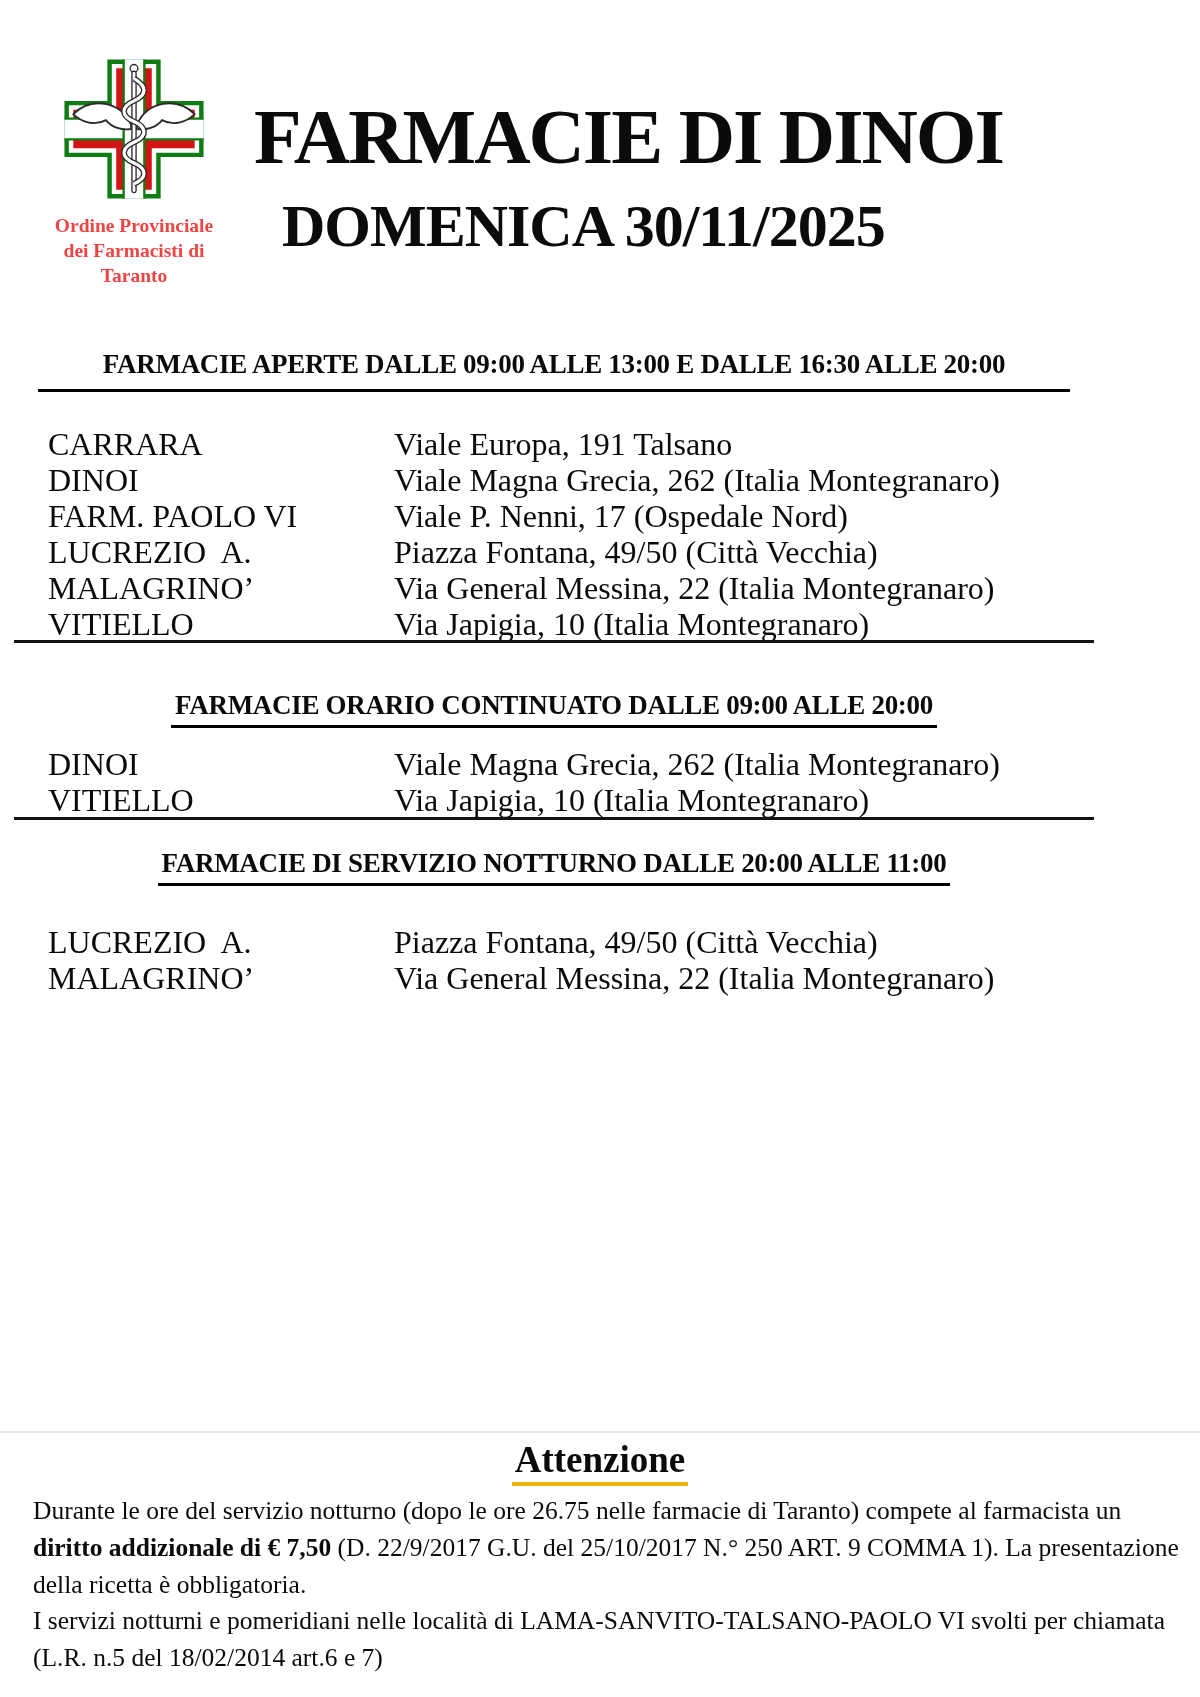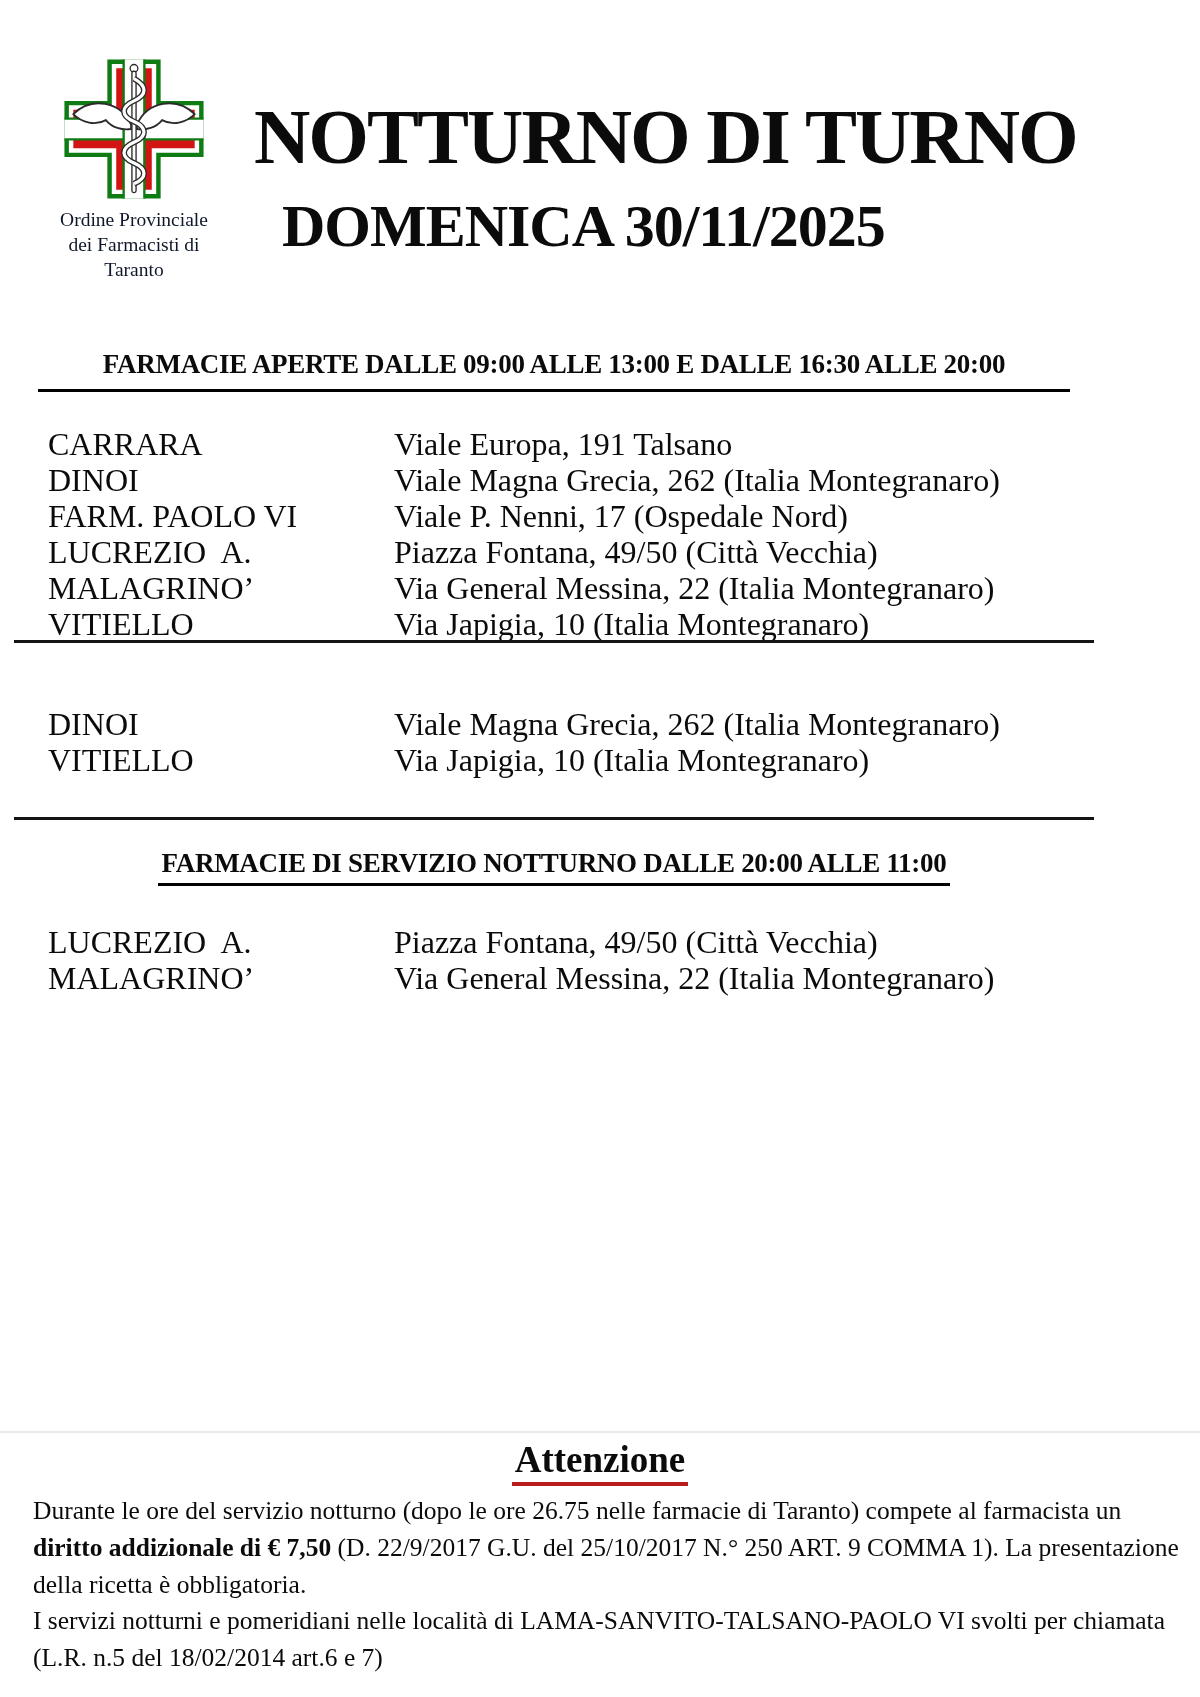--- a/index.html
+++ b/index.html
@@ -6,21 +6,21 @@
   html,body { background:#ffffff; }
   body {
     width:1200px; height:1697px; position:relative;
     font-family:"Liberation Serif", serif; color:#0b0b0b;
   }
   .page { position:absolute; left:0; top:0; width:1200px; height:1697px; background:#fff; overflow:hidden; }
 
   
   .org-block { position:absolute; left:26px; top:54px; width:216px; text-align:center; }
   .org-block svg { width:148px; height:150px; display:inline-block; }
-  .org-caption { font-weight:normal; font-size:19.5px; line-height:1.28; color:#0f172a; }
+  .org-caption { margin-top:6px; font-weight:bold; font-size:19.5px; line-height:1.28; color:#ef4444; }
 
   .title-block { position:absolute; left:254px; top:98px; }
   .doc-title { font-size:78px; font-weight:bold; letter-spacing:-2px; line-height:1; white-space:nowrap; }
   .doc-date  { font-size:60px; font-weight:bold; letter-spacing:-1px; line-height:1; margin:20px 0 0 28px; white-space:nowrap; }
 
   
   section { position:absolute; left:14px; width:1080px; }
   #sec0 { top:336px; }
   #sec1 { top:688px; }
   #sec2 { top:846px; }
@@ -37,21 +37,21 @@
   .row .name { width:346px; flex:none; }
   .row .addr { flex:1; }
 
   .divider { position:absolute; left:14px; width:1080px; height:0; border:none; border-top:3px solid #141414; }
   #divider1 { top:640px; }
   #divider2 { top:817px; }
 
   
   .notice-topline { position:absolute; left:0; top:1431px; width:1200px; height:2px; background:#e9e9e9; }
   .notice-heading { position:absolute; left:0; top:1438px; width:1200px; text-align:center; font-size:37px; font-weight:bold; }
-  .notice-heading span { display:inline-block; border-bottom:4px solid #b91c1c; padding:0 3px 1px; }
+  .notice-heading span { display:inline-block; border-bottom:4px solid #eab308; padding:0 3px 1px; }
   .notice-p1 { position:absolute; left:33px; top:1492px; width:1148px; font-size:25.5px; line-height:37px; }
   .notice-p1 .em { font-weight:bold; }
   .notice-p2 { position:absolute; left:33px; top:1602px; width:1148px; font-size:25.5px; line-height:37px; }
 </style>
 </head>
 <body>
 
 <div class="page">
 
   <div class="org-block">
@@ -83,37 +83,38 @@
       </g>
     </svg>
     <div class="org-caption">
       <div>Ordine Provinciale</div>
       <div>dei Farmacisti di</div>
       <div>Taranto</div>
     </div>
   </div>
 
   <div class="title-block">
-    <div class="doc-title">NOTTURNO DI TURNO</div>
+    <div class="doc-title">FARMACIE DI DINOI</div>
     <div class="doc-date">DOMENICA 30/11/2025</div>
   </div>
 
   <div id="sections">
       <section id="sec0">
         <div class="sec-header"><span class="hdr-text">FARMACIE APERTE DALLE 09:00 ALLE 13:00 E DALLE 16:30 ALLE 20:00</span></div>
         <div class="rows">
           <div class="row"><div class="name">CARRARA</div><div class="addr">Viale Europa, 191 Talsano</div></div>
           <div class="row"><div class="name">DINOI</div><div class="addr">Viale Magna Grecia, 262 (Italia Montegranaro)</div></div>
           <div class="row"><div class="name">FARM. PAOLO VI</div><div class="addr">Viale P. Nenni, 17 (Ospedale Nord)</div></div>
           <div class="row"><div class="name">LUCREZIO  A.</div><div class="addr">Piazza Fontana, 49/50 (Città Vecchia)</div></div>
           <div class="row"><div class="name">MALAGRINO’</div><div class="addr">Via General Messina, 22 (Italia Montegranaro)</div></div>
           <div class="row"><div class="name">VITIELLO</div><div class="addr">Via Japigia, 10 (Italia Montegranaro)</div></div>
         </div>
       </section>
       <section id="sec1">
+        <div class="sec-header"><span class="hdr-text">FARMACIE ORARIO CONTINUATO DALLE 09:00 ALLE 20:00</span></div>
         <div class="rows">
           <div class="row"><div class="name">DINOI</div><div class="addr">Viale Magna Grecia, 262 (Italia Montegranaro)</div></div>
           <div class="row"><div class="name">VITIELLO</div><div class="addr">Via Japigia, 10 (Italia Montegranaro)</div></div>
         </div>
       </section>
       <section id="sec2">
         <div class="sec-header"><span class="hdr-text">FARMACIE DI SERVIZIO NOTTURNO DALLE 20:00 ALLE 11:00</span></div>
         <div class="rows">
           <div class="row"><div class="name">LUCREZIO  A.</div><div class="addr">Piazza Fontana, 49/50 (Città Vecchia)</div></div>
           <div class="row"><div class="name">MALAGRINO’</div><div class="addr">Via General Messina, 22 (Italia Montegranaro)</div></div>

